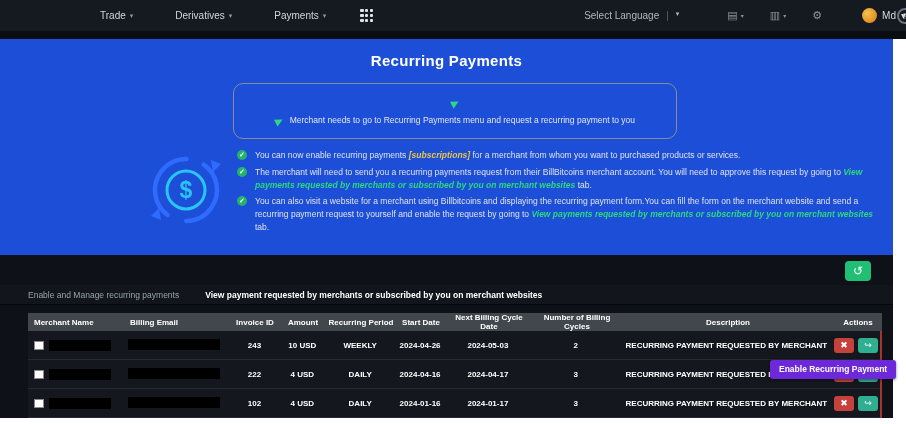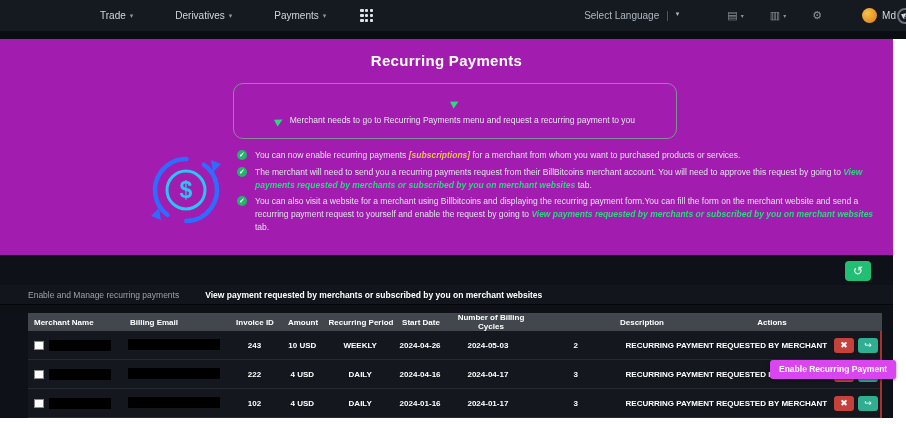--- a/index.html
+++ b/index.html
@@ -19,21 +19,21 @@
   .nav-ico { margin-left:26px; display:flex; align-items:center; gap:3px; color:#8a929b; font-size:11px; cursor:pointer; }
   .nav-ico .caret { font-size:6px; }
   .avatar { width:15px; height:15px; border-radius:50%; background:radial-gradient(circle at 35% 35%, #f8c24a, #d97a16); margin-left:40px; }
   .user { display:flex; align-items:flex-start; gap:5px; margin-left:5px; color:#d6dbe0; cursor:pointer; }
   .help-circ { position:absolute; left:897px; top:8px; width:16px; height:16px; border:2px solid #6b7280; border-radius:50%;
                color:#9aa1a9; font-size:9px; text-align:center; line-height:12px; }
 
   .substrip { position:absolute; top:31px; left:0; width:906px; height:8px; background:#0a0d12; }
 
   
-  .main { position:absolute; top:39px; left:0; width:893px; height:379px; background:#a21caf; }
+  .main { position:absolute; top:39px; left:0; width:893px; height:379px; background:#1d4ed8; }
   .page-title { text-align:center; padding-top:13px; font-size:15px; font-weight:bold; color:#ffffff; letter-spacing:.3px; }
 
   .info-box { position:absolute; left:233px; top:44px; width:444px; height:56px; border:1px solid #868d96; border-radius:10px;
               display:flex; flex-direction:column; justify-content:center; gap:7px; padding:4px 12px; }
   .step { display:flex; justify-content:center; align-items:center; gap:7px; font-size:8.5px; color:#e3e7ea; }
   .send-ico { color:#2bd97e; font-size:10px; transform:rotate(-28deg); display:inline-block; }
 
   .dollar-wrap { position:absolute; left:147px; top:112px; width:78px; height:78px; }
 
   .bullets { position:absolute; left:237px; top:110px; width:650px; display:flex; flex-direction:column; gap:4px; }
@@ -66,21 +66,21 @@
   .checkbox { width:10px; height:9px; background:#ffffff; border:1px solid #888; display:inline-block; cursor:pointer; }
   .redact { display:inline-block; height:11px; background:#000000; }
   .redact.name { width:62px; }
   .redact.email { width:92px; }
   .actions { display:flex; gap:4px; justify-content:center; width:48px; }
   .abtn { width:20px; height:15px; border-radius:3px; font-size:9px; color:#fff; display:flex; align-items:center;
           justify-content:center; cursor:pointer; border:none; }
   .abtn.red { background:#c4413c; }
   .abtn.teal { background:#2fae92; }
 
-  .tooltip { position:absolute; left:770px; top:360px; height:19px; background:#d946ef; border-radius:3px; color:#ffffff;
+  .tooltip { position:absolute; left:770px; top:360px; height:19px; background:#6d28d9; border-radius:3px; color:#ffffff;
              font-size:8.5px; font-weight:bold; padding:0 9px; line-height:19px; z-index:6; box-shadow:0 1px 3px rgba(0,0,0,.5); }
 
   .right-gutter { position:absolute; left:893px; top:39px; width:13px; height:385px; background:#ffffff; }
 </style>
 </head>
 <body>
 
 <div class="stage">
 
   <div class="topnav">
@@ -180,20 +180,21 @@
       </div>
 
       <div class="table">
         <div class="thead">
           <div class="c c0" style="padding-left:6px">Merchant Name</div>
           <div class="c c1">Billing Email</div>
           <div class="c c2">Invoice ID</div>
           <div class="c c3">Amount</div>
           <div class="c c4">Recurring Period</div>
           <div class="c c5">Start Date</div>
+          <div class="c c6">Next Billing Cycle Date</div>
           <div class="c c7">Number of Billing Cycles</div>
           <div class="c c8">Description</div>
           <div class="c c9">Actions</div>
         </div>
 
         <div class="tbody">
 
           <div class="trow">
             <div class="c0">
                 <span class="checkbox"></span>

